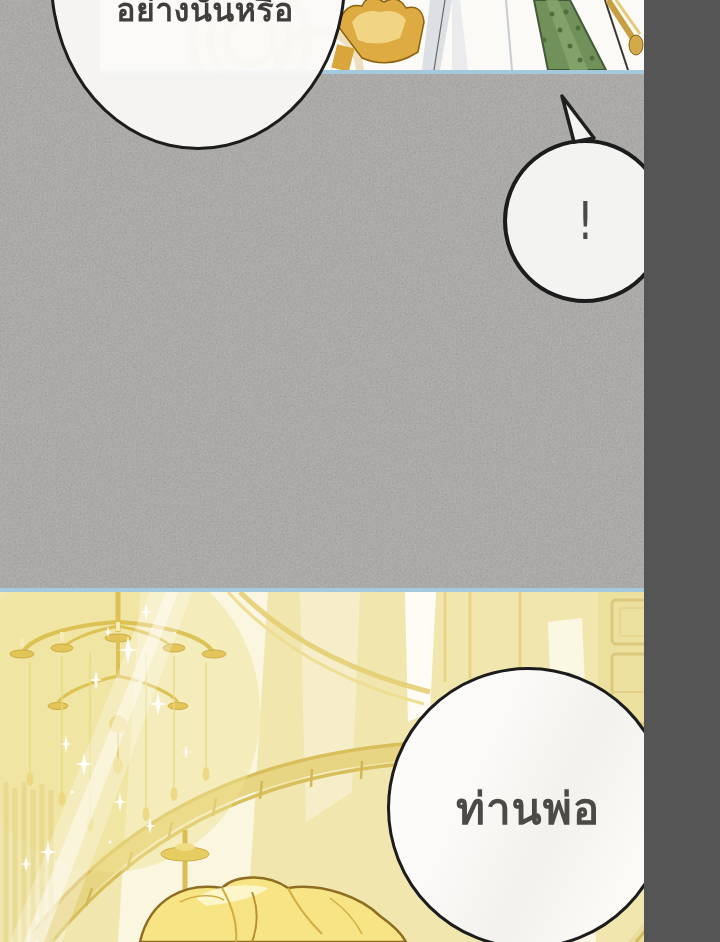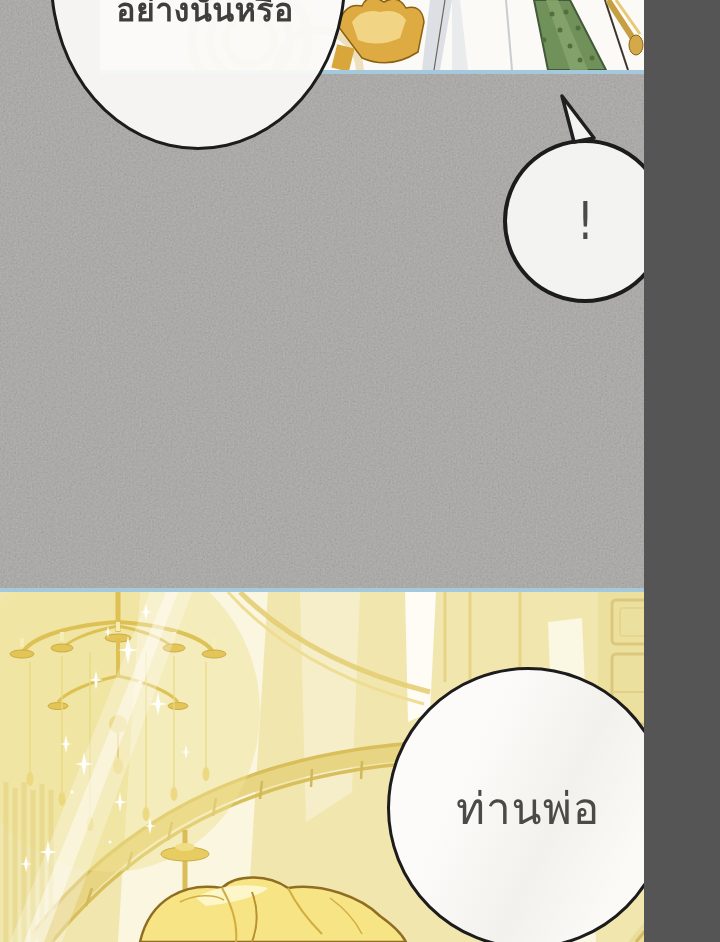--- a/index.html
+++ b/index.html
@@ -52,21 +52,21 @@
     border-top:4px solid var(--panel_border_blue);
     background:var(--palace_gold_base);
   }
   .bubble-father{
     left:387px;top:663px;width:282px;height:282px;
     border-width:3px;
     background:linear-gradient(115deg,#fcfbf9 30%,#f2f1ed 58%,#fbfaf7 82%);
     display:flex;align-items:center;justify-content:center;
   }
   .bubble-father-text{
-    font-size:44px;font-weight:400;color:#4b4a47;letter-spacing:1px;
+    font-size:44px;font-weight:700;color:#4b4a47;letter-spacing:1px;
   }
   svg{display:block;}
 </style>
 </head>
 <body>
 
 <div class="page">
 
   <svg class="abs" style="left:0;top:0" width="720" height="592">
     <defs>

